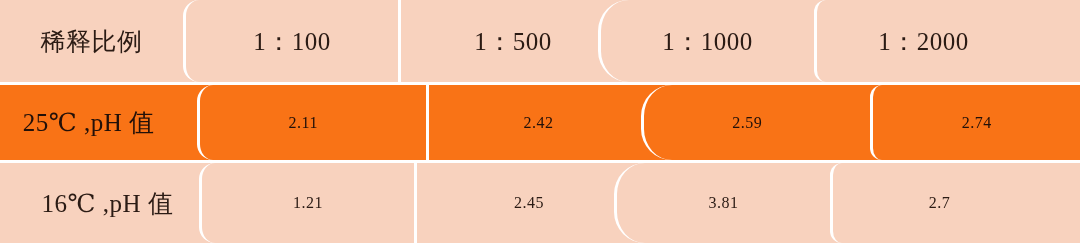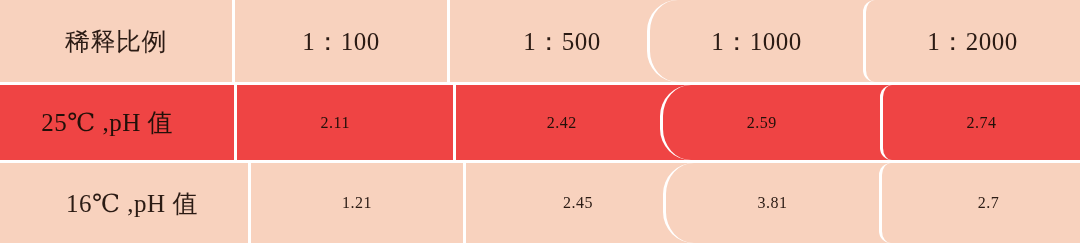--- a/index.html
+++ b/index.html
@@ -24,21 +24,21 @@
   }
 
   .row {
     display: flex;
     flex-direction: row;
     width: 100%;
     box-sizing: border-box;
   }
 
   .row-header { height: 82px; background: #f8d2be; }
-  .row-highlight { height: 81px; background: #ef4444; gap: 20px; }
+  .row-highlight { height: 81px; background: #f97316; gap: 20px; }
   .row-normal { height: 80px; background: #f8d2be; margin-left: 16px; }
 
   
   .row-highlight { border-top: 3px solid #ffffff; border-bottom: 3px solid #ffffff; }
 
   .cell {
     box-sizing: border-box;
     display: flex;
     align-items: center;
     justify-content: center;
@@ -46,22 +46,22 @@
     color: #2b1b14;
     font-size: 25px;
     letter-spacing: 0.5px;
     white-space: nowrap;
   }
 
   .cell + .cell {
     border-left: 3px solid #ffffff;
   }
 
-  .col-label { width: 232px; }
-  .col-d1 { width: 215px; }
+  .col-label { width: 183px; }
+  .col-d1 { width: 215px; border-radius: 16px; }
   .col-d2 { width: 200px; padding-left: 27px; }
   .col-d3 { width: 216px; border-radius: 31px; }
   .col-d4 { width: 216px; border-radius: 12px; }
 
   .row-highlight .cell { color: #221009; }
 
   .label-text { font-size: 25px; }
   .ratio-text { font-size: 25px; }
   .value-text { font-size: 16px; }
 </style>

